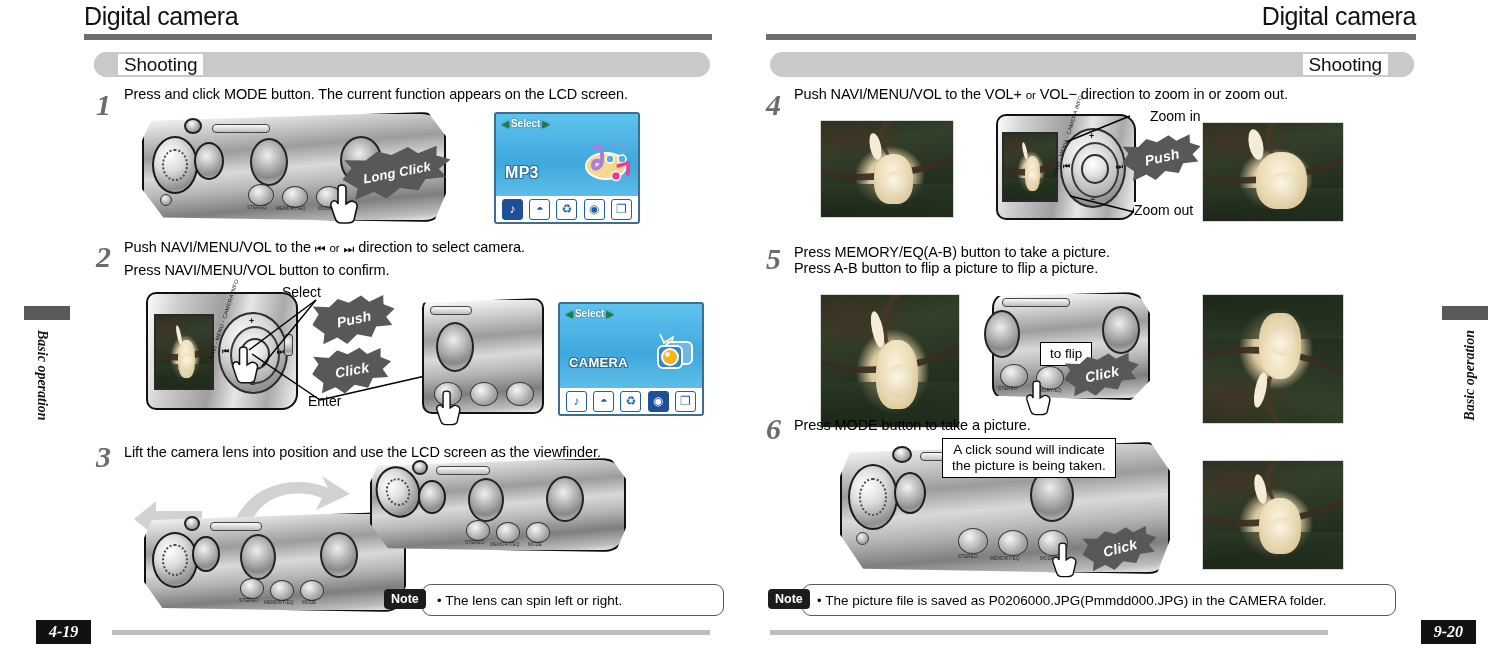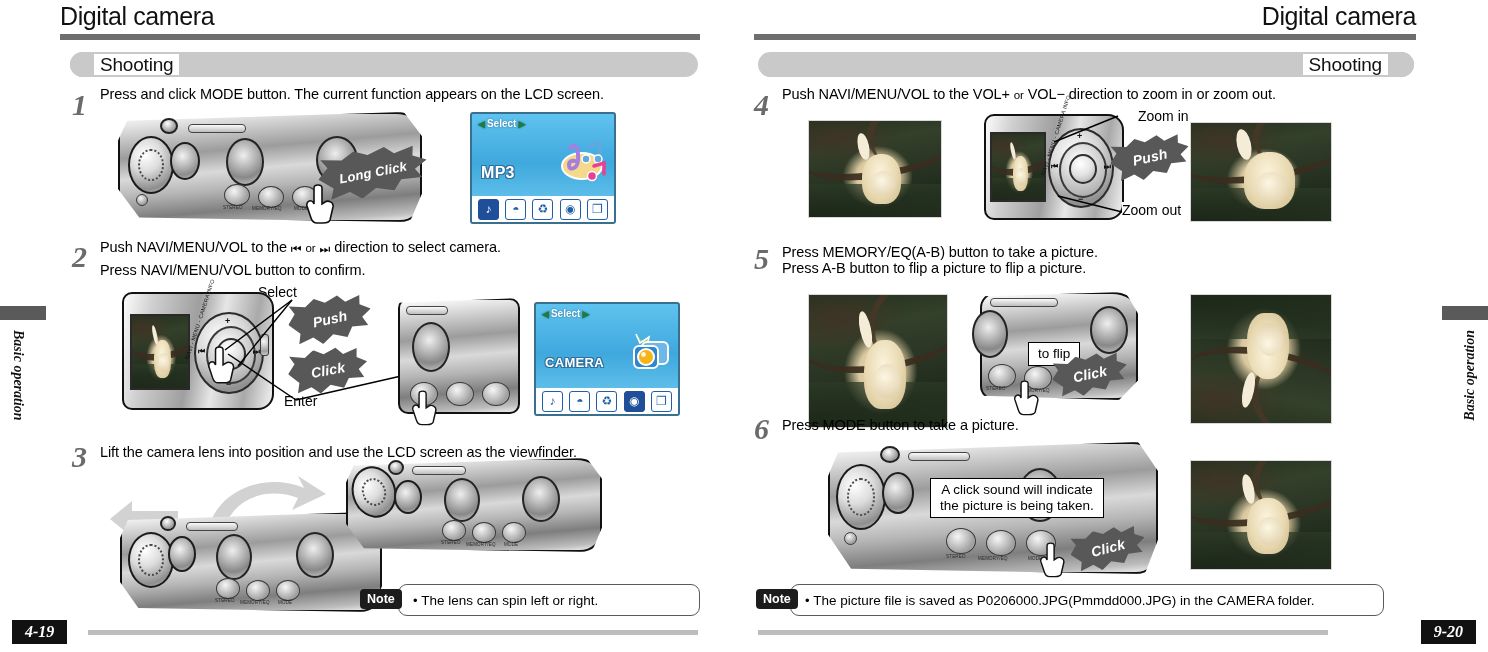--- a/index.html
+++ b/index.html
@@ -4,21 +4,21 @@
 <title>Digital camera manual spread</title>
 <style>
   html,body{margin:0;padding:0;}
   body{
     width:1488px;height:652px;
     background:#ffffff;
     font-family:"Liberation Sans",sans-serif;
     overflow:hidden;
     position:relative;
   }
-  .spread{position:absolute;inset:0;display:flex;}
+  .spread{position:absolute;inset:0;display:flex;padding-left:24px;}
   .page{position:relative;width:744px;height:652px;overflow:hidden;}
 
   
   .hdr{position:absolute;top:0;left:0;right:0;height:40px;}
   .hdr-title{
     position:absolute;top:2px;
     font-size:25px;font-weight:400;letter-spacing:-.4px;
     color:#111;white-space:nowrap;
   }
   .page-left .hdr-title{left:60px;}
@@ -642,21 +642,21 @@
       <div class="cam-speaker" style="left:190px;top:26px;width:40px;height:50px;"></div>
       <div class="cam-btn" style="left:118px;top:86px;width:28px;height:24px;"></div>
       <div class="cam-btn" style="left:158px;top:88px;width:28px;height:24px;"></div>
       <div class="cam-btn" style="left:198px;top:88px;width:28px;height:24px;"></div>
       <div class="cam-lbl" style="left:118px;top:112px;">STEREO</div>
       <div class="cam-lbl" style="left:150px;top:114px;">MEMORY/EQ</div>
       <div class="cam-lbl" style="left:200px;top:114px;">MODE</div>
       <div class="cam-btn" style="left:16px;top:90px;width:11px;height:11px;"></div>
     </div>
 
-    <div class="boxtxt" style="left:186px;top:478px;text-align:center;">
+    <div class="boxtxt" style="left:186px;top:438px;text-align:center;">
       <span>A click sound will indicate</span><br>
       <span>the picture is being taken.</span>
     </div>
 
     <div class="burst lg" style="left:326px;top:528px;width:76px;height:40px;transform:rotate(-14deg);">Click</div>
 
     <div class="hand" style="left:296px;top:540px;">
       <svg width="30" height="38" viewBox="0 0 34 42">
         <path d="M8 6 C8 2,16 2,16 6 L16 22 L19 20 C22 18,28 20,27 25 L24 38 C23 41,20 41,17 41 L11 41 C8 41,6 39,5 36 L1 24 C0 20,4 17,7 20 L8 22 Z" fill="#ffffff" stroke="#111" stroke-width="1.6"></path>
       </svg>

